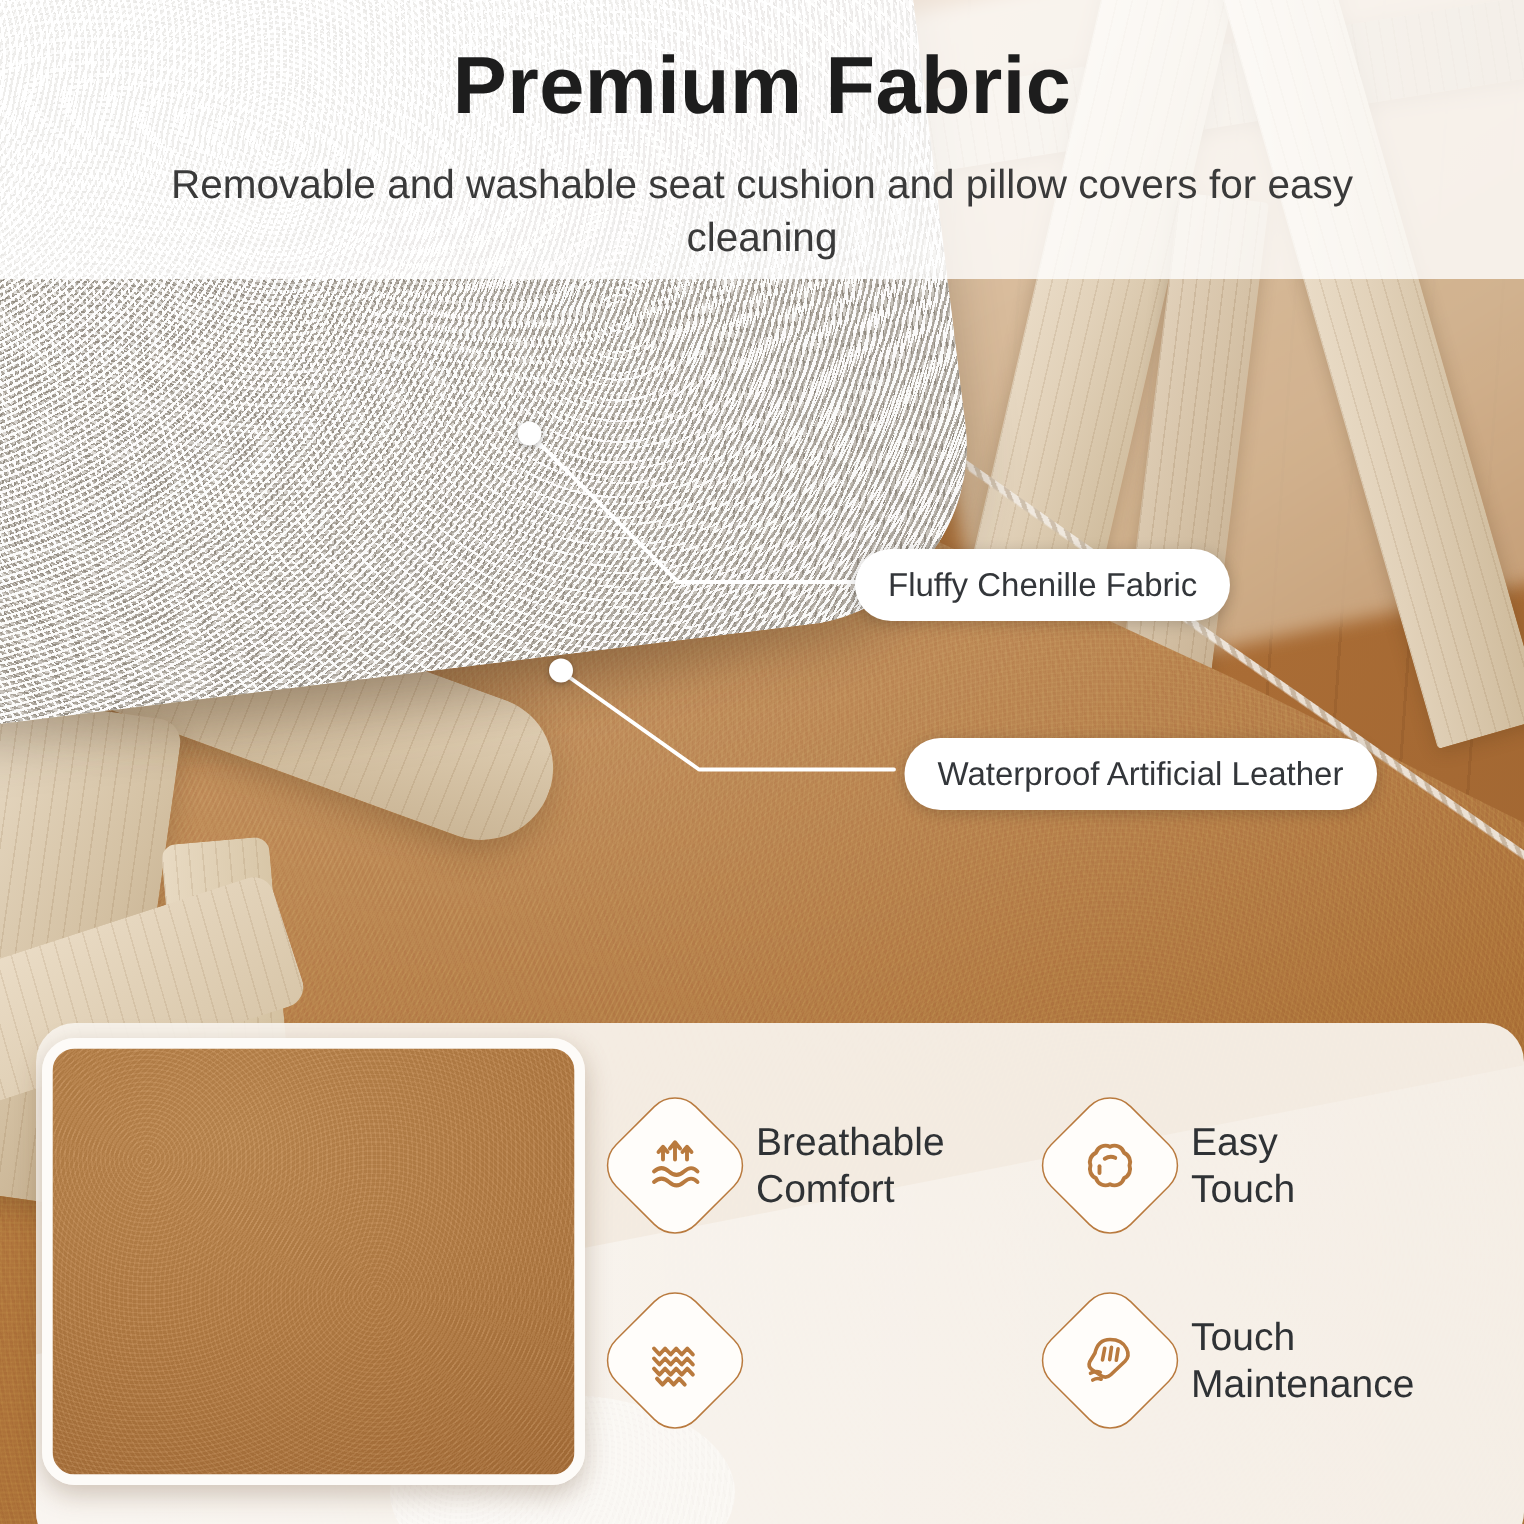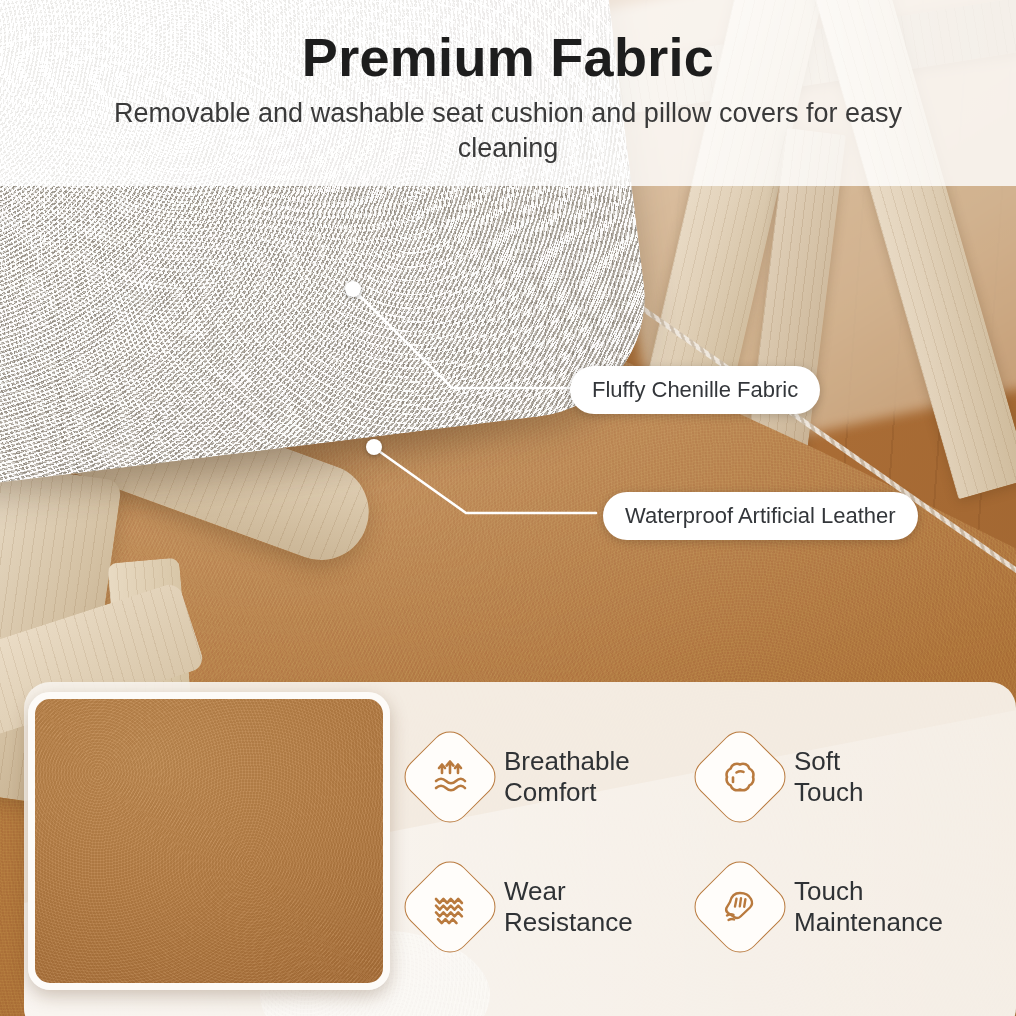--- a/index.html
+++ b/index.html
@@ -163,21 +163,21 @@
     background:rgba(255,255,255,.80);
     display:flex;flex-direction:column;align-items:center;
     justify-content:flex-start;padding-top:30px;box-sizing:border-box;
   }
   .title{
     font-size:54px;font-weight:bold;color:#1d1d1d;letter-spacing:.3px;
     line-height:1;margin:0 0 10px 0;
   }
   .subtitle{
     font-size:27px;color:#3a3a3a;line-height:1.30;text-align:center;
-    max-width:800px;margin:2px;font-weight:400;
+    max-width:800px;margin:12px;font-weight:400;
   }
 
   
   .leader{position:absolute;left:0;top:0;width:1016px;height:1016px;pointer-events:none;}
   .dot{
     position:absolute;width:16px;height:16px;border-radius:50%;
     background:#ffffff;box-shadow:0 1px 4px rgba(0,0,0,.30);
   }
   .pill{
     position:absolute;background:#fff;border-radius:26px;
@@ -308,37 +308,35 @@
                      a6.6 6.6 0 0 1 -9.4 4.1
                      a6.6 6.6 0 0 1 -9.4 -4.1
                      a6.6 6.6 0 0 1 -3.6 -8.4
                      a6.6 6.6 0 0 1 3.6 -8.4
                      a6.6 6.6 0 0 1 9.4 -4.1 Z"></path>
             <path d="M19.5 18.5 q3.5 -2.2 7 -0.6"></path>
             <path d="M16 23.5 l0 4.5"></path>
           </g>
         </svg>
       </div>
-      <div class="feature-label">Soft
+      <div class="feature-label">Easy
 Touch</div>
     </div>
 
     <div class="feature">
       <div class="badge">
         <svg width="46" height="46" viewBox="0 0 46 46">
           <g fill="none" stroke="#b97a3e" stroke-width="2.6" stroke-linecap="round" stroke-linejoin="round">
             <path d="M9 15 l3.7 4 l3.7 -4 l3.7 4 l3.7 -4 l3.7 4 l3.7 -4 l3.7 4"></path>
             <path d="M9 21.7 l3.7 4 l3.7 -4 l3.7 4 l3.7 -4 l3.7 4 l3.7 -4 l3.7 4"></path>
             <path d="M9 28.4 l3.7 4 l3.7 -4 l3.7 4 l3.7 -4 l3.7 4 l3.7 -4 l3.7 4"></path>
             <path d="M11 35.1 l3.7 4 l3.7 -4 l3.7 4 l3.7 -4 l3.7 4"></path>
           </g>
         </svg>
       </div>
-      <div class="feature-label">Wear
-Resistance</div>
     </div>
 
     <div class="feature">
       <div class="badge">
         <svg width="46" height="46" viewBox="0 0 46 46">
           <g fill="none" stroke="#b97a3e" stroke-width="2.4" stroke-linecap="round" stroke-linejoin="round">
             <path d="M13 18 q2 -9 10 -9 q8 0 11 6 q2.5 5 -1 8.5 l-9.5 9 q-3 2.8 -6.4 .6 l-6 -4 q-3 -2 -1.6 -5.3 Z"></path>
             <path d="M19.5 14.8 l-1.5 7.8"></path>
             <path d="M24 14.2 l-1.2 8.2"></path>
             <path d="M28.4 15.2 l-1.2 7.6"></path>

